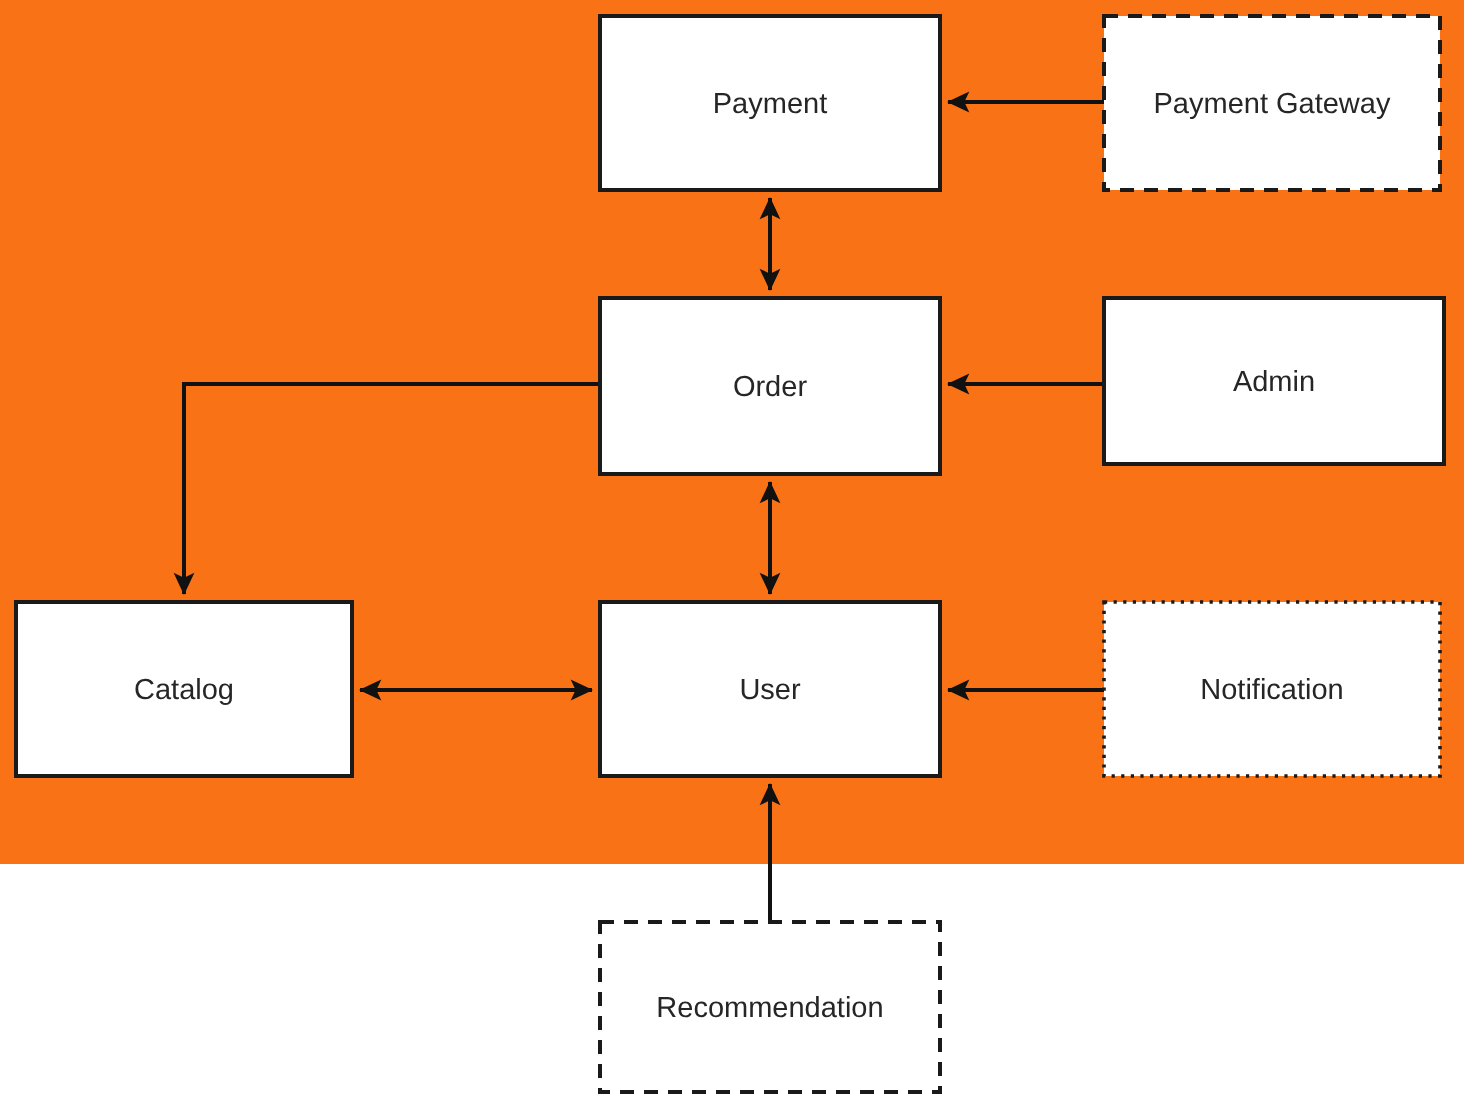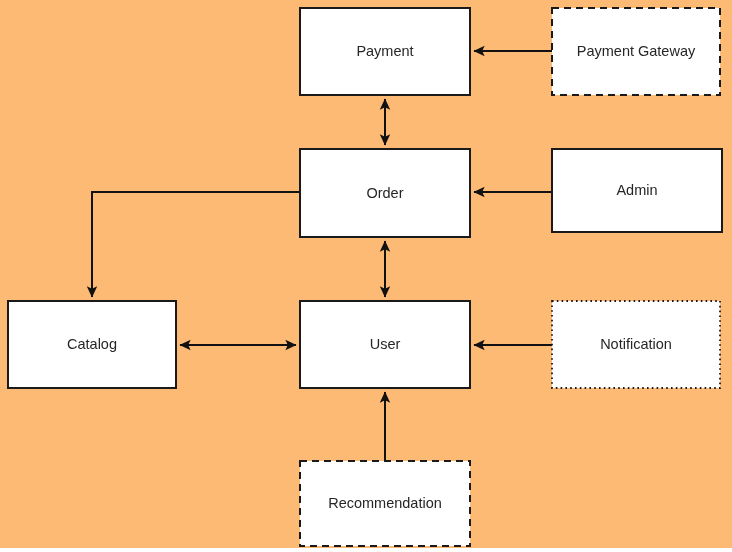--- a/index.html
+++ b/index.html
@@ -9,22 +9,22 @@
   }
   body {
     width: 732px;
     height: 552px;
     overflow: hidden;
     font-family: "Liberation Sans", sans-serif;
   }
   #diagram-root {
     position: relative;
     width: 732px;
-    height: 548px;
-    background: #fdba74;
+    height: 432px;
+    background: #f97316;
   }
   #diagram-svg {
     position: absolute;
     left: 0;
     top: 0;
     width: 732px;
     height: 552px;
     display: block;
   }
   .node-rect {

